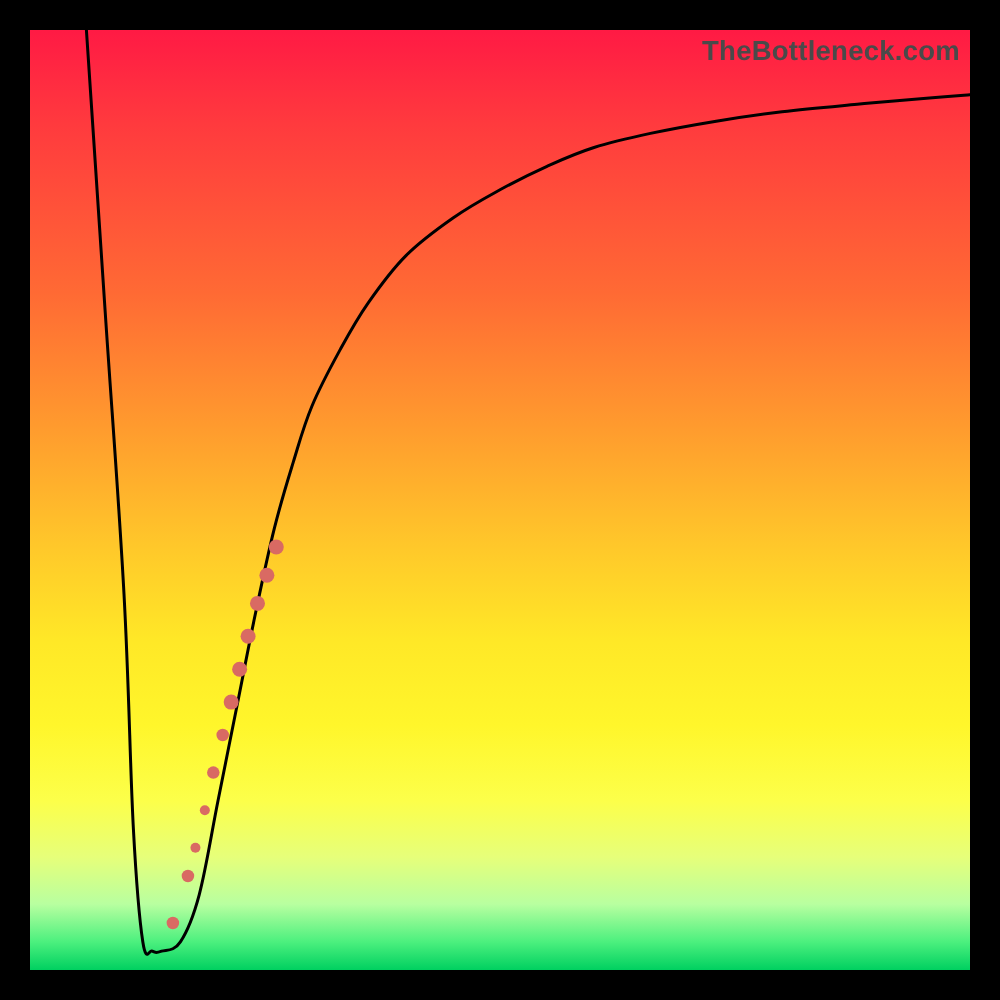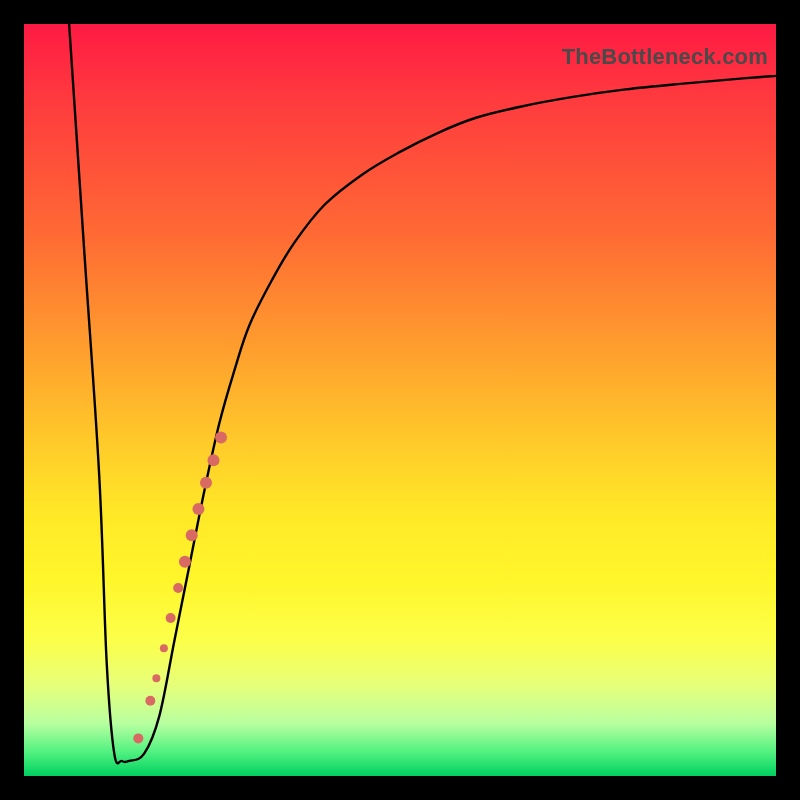--- a/index.html
+++ b/index.html
@@ -34,21 +34,21 @@
       #fff62b 74%,
       #fcff4a 82%,
       #e6ff7a 88%,
       #b8ffa0 93%,
       #4cf07e 97%,
       #00d060 100%
     );
   }
   .watermark {
     position: absolute;
-    top: 20px;
+    top: 4px;
     right: 8px;
     font-size: 22px;
     font-weight: 600;
     color: #4a4a4a;
     letter-spacing: 0.2px;
     user-select: none;
   }
   svg.overlay {
     position: absolute;
     left: 0;

